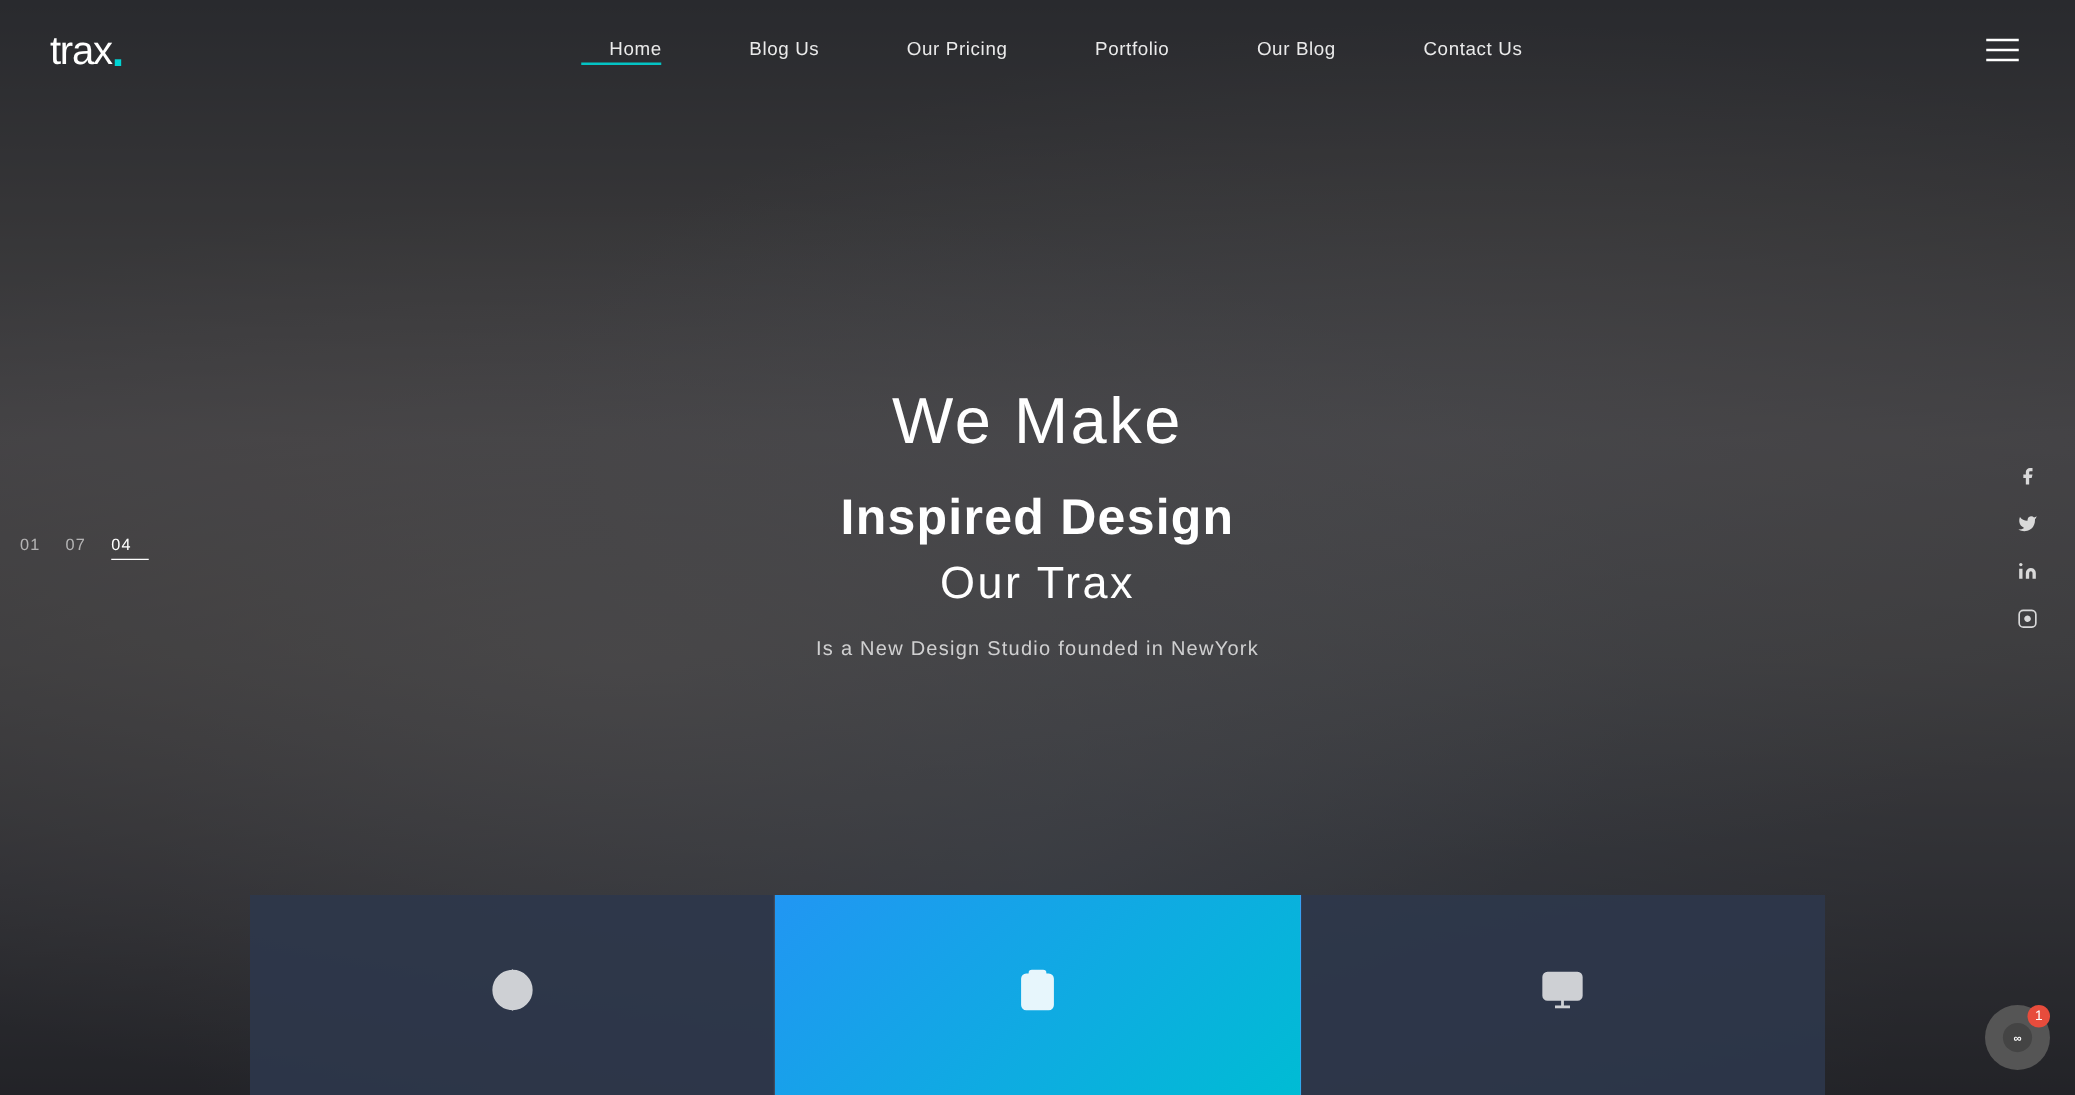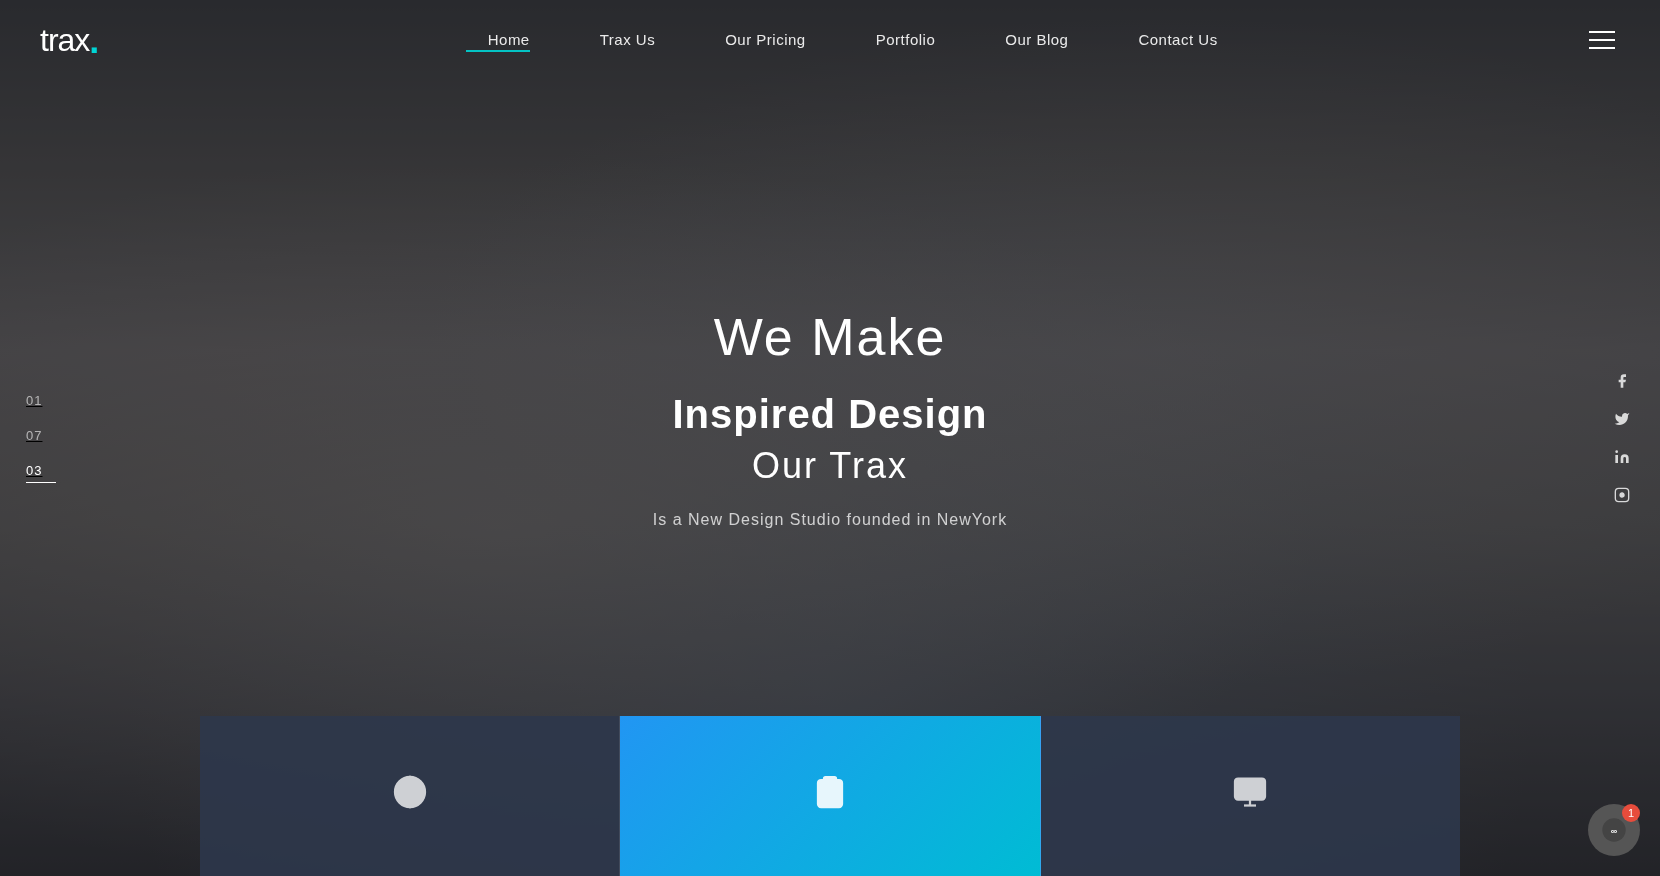--- a/index.html
+++ b/index.html
@@ -102,28 +102,27 @@
     .hamburger span {
       display: block;
       width: 26px;
       height: 2px;
       background: #ffffff;
     }
 
     
     .slide-indicators {
       position: absolute;
-      left: 26px;
+      left: 16px;
       top: 50%;
       transform: translateY(-50%);
       display: flex;
-      flex-direction: column;
+      flex-direction: row;
       gap: 20px;
       z-index: 10;
-      text-decoration: underline;
     }
 
     .slide-num {
       color: rgba(255,255,255,0.6);
       font-size: 13px;
       font-weight: 300;
       letter-spacing: 1px;
       cursor: pointer;
     }
 
@@ -287,21 +286,21 @@
   <div class="logo">
     <span class="logo-text">trax</span>
     <span class="logo-dot">.</span>
   </div>
 
   <ul class="nav-links">
     <li>
       <a class="active" href="#">Home</a>
     </li>
     <li>
-      <a href="#">Trax Us</a>
+      <a href="#">Blog Us</a>
     </li>
     <li>
       <a href="#">Our Pricing</a>
     </li>
     <li>
       <a href="#">Portfolio</a>
     </li>
     <li>
       <a href="#">Our Blog</a>
     </li>
@@ -313,21 +312,21 @@
   <div class="hamburger">
     <span></span>
     <span></span>
     <span></span>
   </div>
 </nav>
 
 <div class="slide-indicators">
   <span class="slide-num">01</span>
   <span class="slide-num">07</span>
-  <span class="slide-num active">03</span>
+  <span class="slide-num active">04</span>
 </div>
 
 <div class="hero-content">
   <div class="hero-line1">We Make</div>
   <div class="hero-line2">Inspired Design</div>
   <div class="hero-line3">Our Trax</div>
   <div class="hero-subtitle">Is a New Design Studio founded in NewYork</div>
 </div>
 
 <div class="social-icons">

